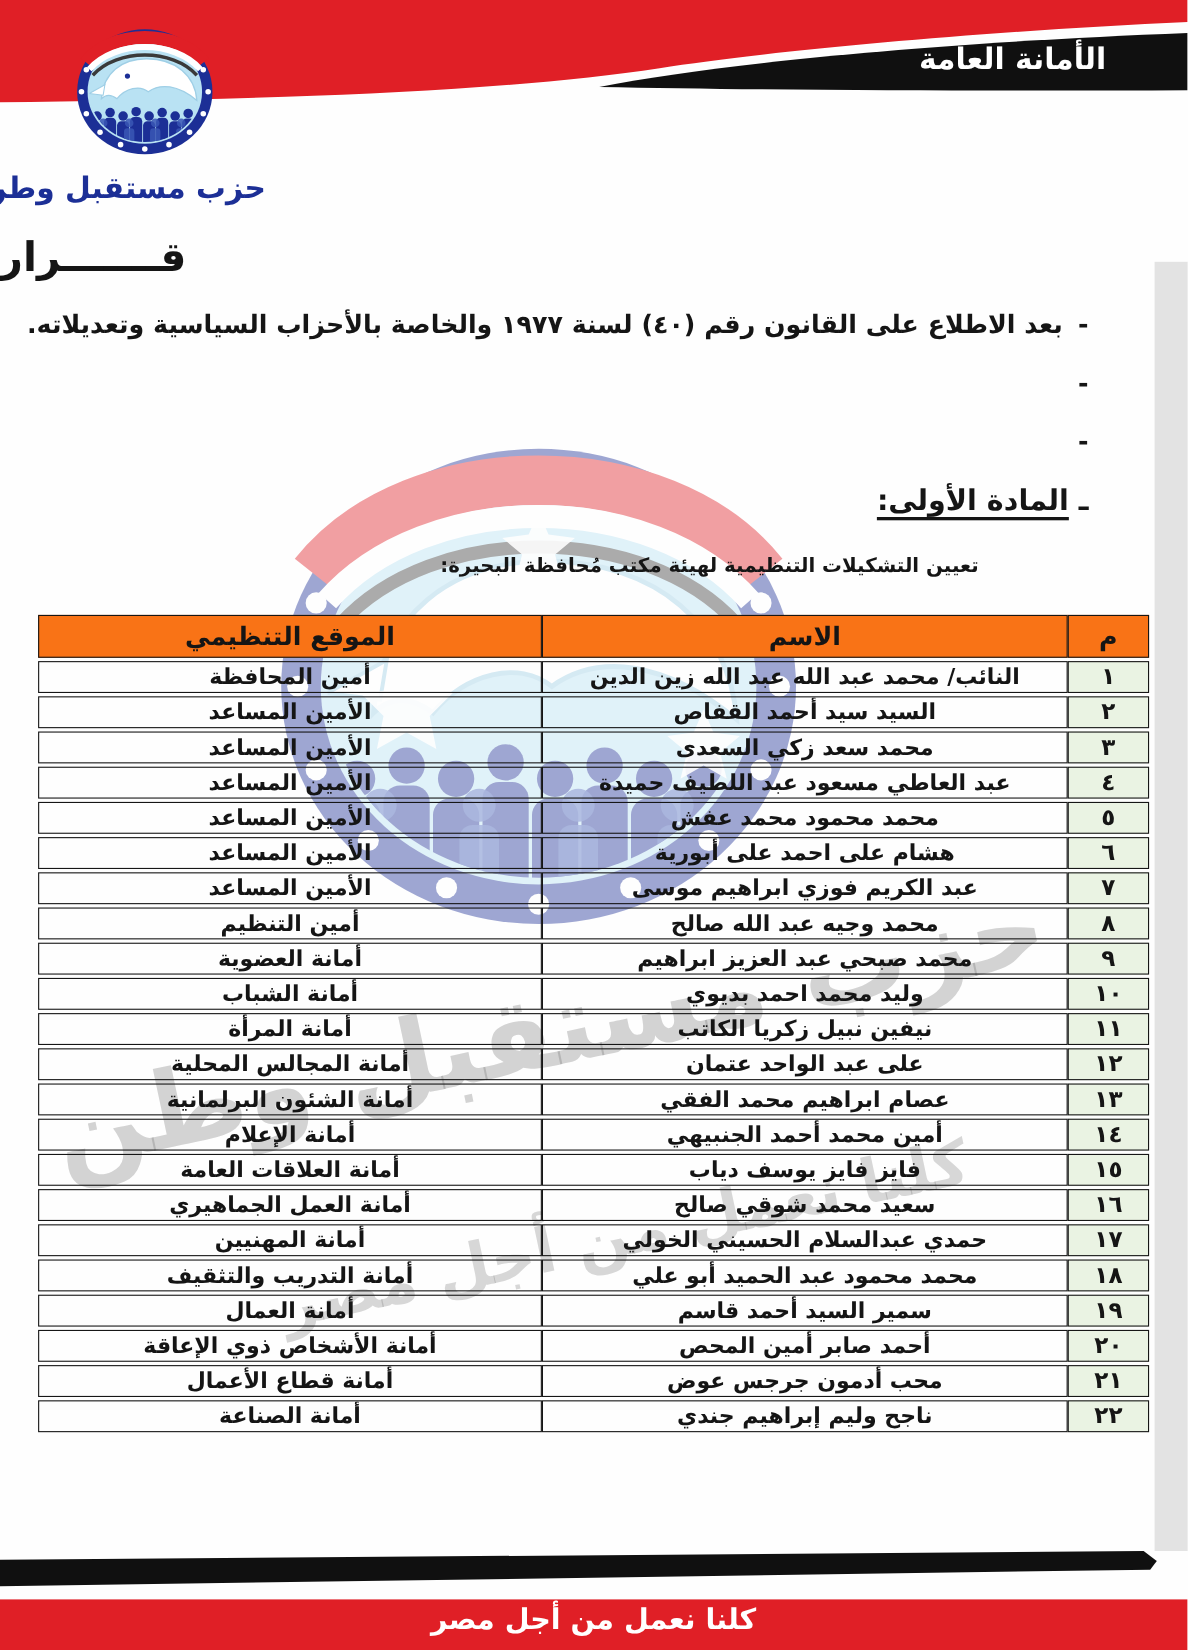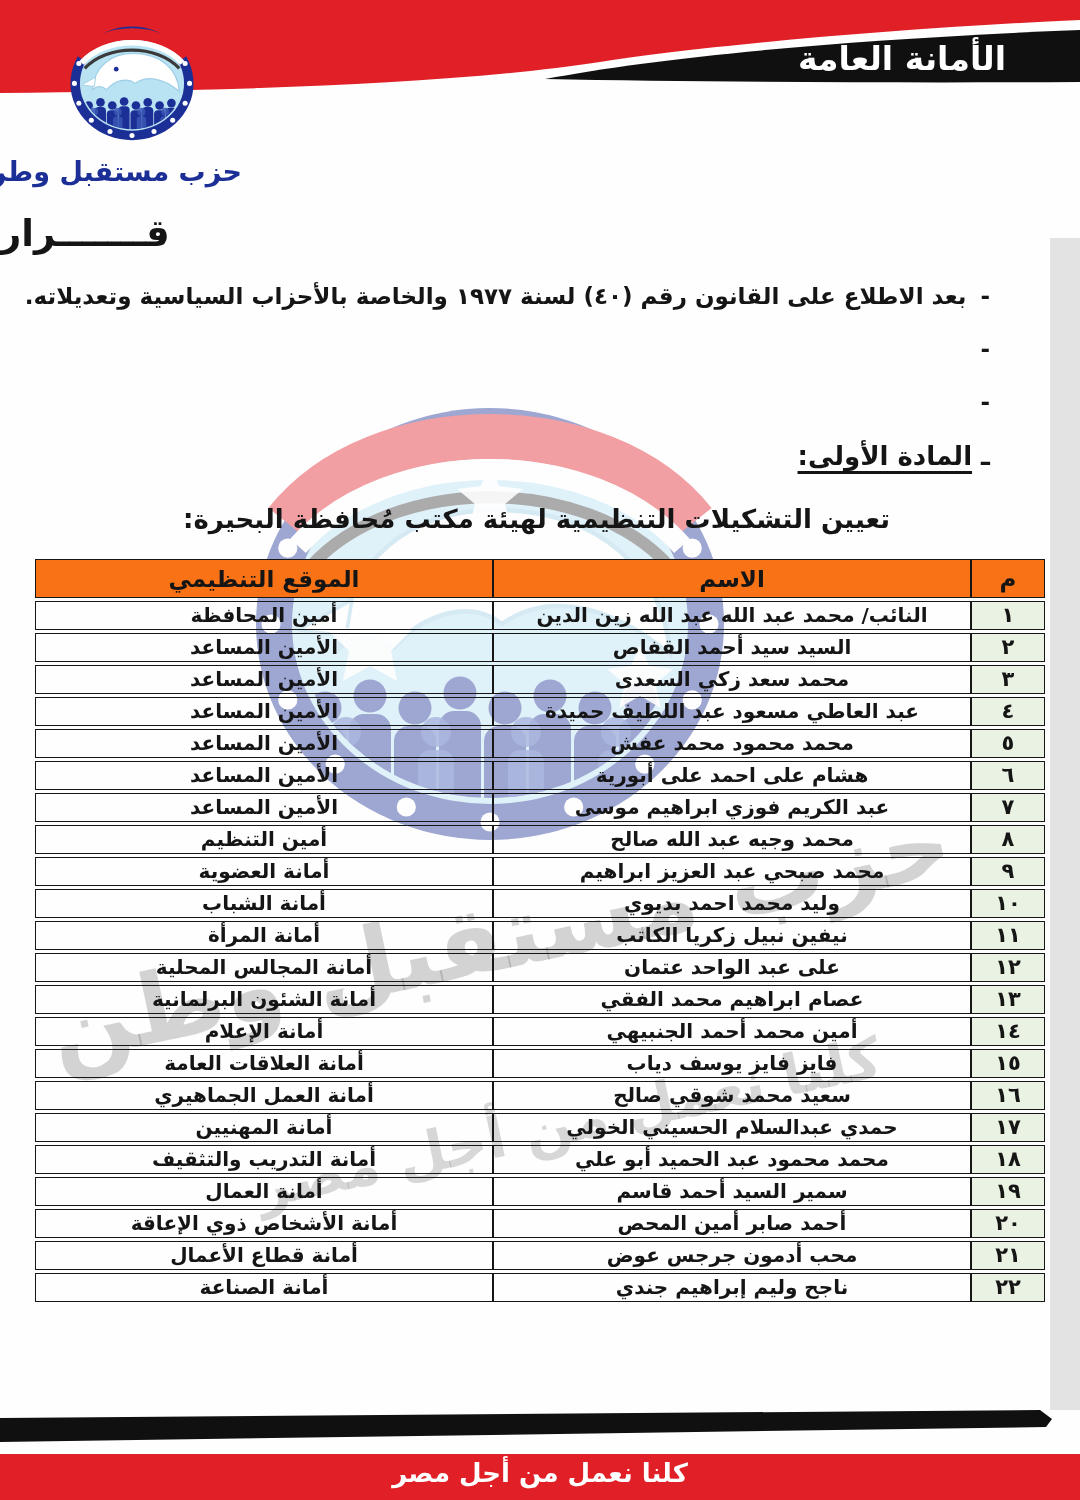--- a/index.html
+++ b/index.html
@@ -5,38 +5,38 @@
   html,body{margin:0;padding:0;background:#777;}
   .page{
     position:relative;width:1080px;height:1500px;margin:0 auto;
     background:#fefefe;overflow:hidden;
     font-family:"DejaVu Sans", sans-serif;direction:rtl;color:#151515;
   }
   
   .hdr-svg{position:absolute;top:0;left:0;}
   .band-label{
     position:absolute;top:39px;right:74px;color:#fff;
-    font-size:33px;font-weight:bold;letter-spacing:.5px;z-index:6;
+    font-size:27px;font-weight:bold;letter-spacing:.5px;z-index:6;
   }
   .logo-wrap{position:absolute;top:14px;left:22px;width:220px;text-align:center;z-index:6;}
   .logo-caption{
     margin-top:0;color:#1c2f96;font-size:27px;font-weight:900;
     text-shadow:0 0 3px #fff,0 0 3px #fff;white-space:nowrap;
   }
   
   .doc-title{
     position:absolute;top:212px;left:0;width:100%;text-align:left;
     font-size:37px;font-weight:bold;z-index:5;
   }
   .preamble{position:absolute;top:281px;right:90px;z-index:5;list-style:none;margin:0;padding:0;}
   .preamble li{display:flex;gap:14px;margin-bottom:23px;font-size:23px;font-weight:bold;white-space:nowrap;line-height:30px;}
   .dash{font-weight:bold;}
   .article-head{position:absolute;top:441px;right:90px;font-size:26px;font-weight:bold;z-index:5;}
   .article-head .u{text-decoration:underline;text-underline-offset:6px;text-decoration-thickness:2.5px;}
-  .article-intro{position:absolute;top:504px;right:190px;font-size:26px;font-weight:bold;z-index:5;white-space:nowrap;}
+  .article-intro{position:absolute;top:504px;right:190px;font-size:18px;font-weight:bold;z-index:5;white-space:nowrap;}
   
   .roster{
     position:absolute;top:556px;right:35px;width:1010px;z-index:5;
     border-collapse:separate;border-spacing:0 3px;table-layout:fixed;
   }
   .roster th,.roster td{
     border:1.7px solid #161616;font-weight:bold;text-align:center;
     overflow:hidden;white-space:nowrap;padding:0 4px;box-sizing:border-box;
   }
   .roster th{height:39px;font-size:23px;background:#f97316;}

